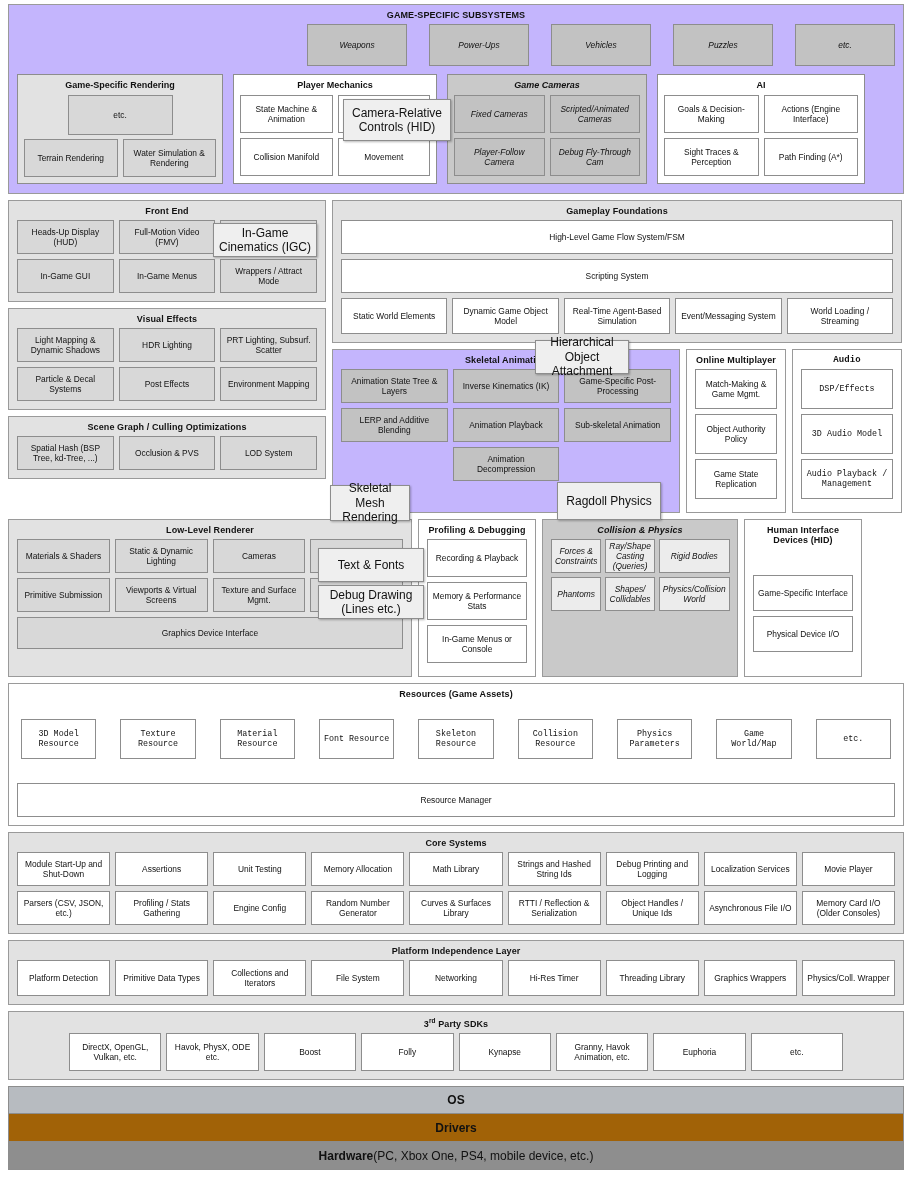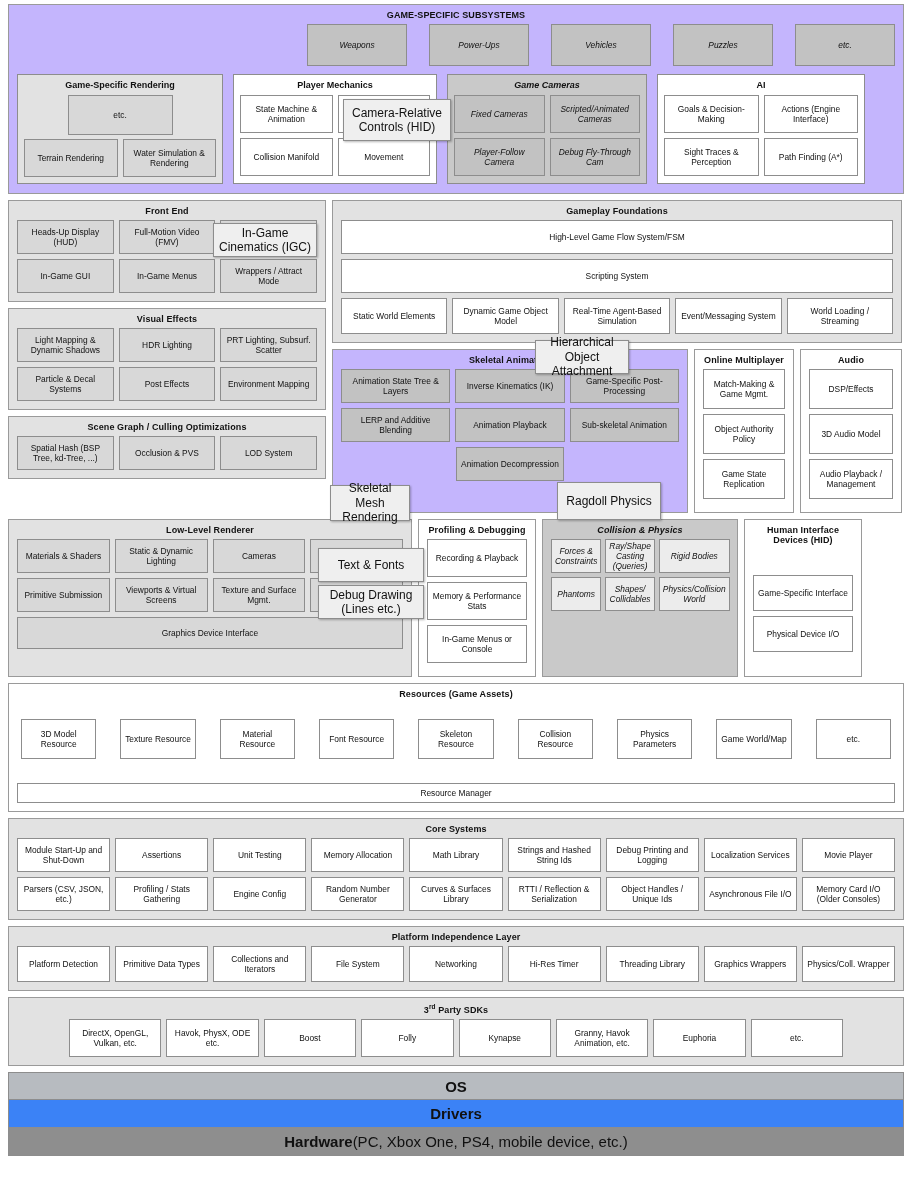--- a/index.html
+++ b/index.html
@@ -88,66 +88,66 @@
   #gpf .g .cell { height: 36px; }
 
   .trio { display:flex; gap:6px; }
   #skel { flex: 1; }
   #skel .g { display:grid; grid-template-columns: repeat(3,1fr); gap:5px; }
   #skel .g .cell { height: 34px; }
   #skel .decomp { display:flex; justify-content:center; margin-top:5px; }
   #skel .decomp .cell { width: 32%; height: 34px; }
   #omp { width: 100px; }
   #omp .cell { height: 40px; margin-bottom: 5px; }
-  #aud { width: 102px; }
+  #aud { width: 110px; font-family: Liberation Mono, monospace; }
   #aud .cell { height: 40px; margin-bottom: 5px; }
 
   
   .rendband { display:flex; gap:6px; }
   #llr { width: 404px; }
   #llr .g { display:grid; grid-template-columns: repeat(4,1fr); gap:5px; }
   #llr .g .cell { height: 34px; }
   #llr .gdi { height: 32px; margin-top: 5px; }
   #prof { width: 118px; }
   #prof .cell { height: 38px; margin-bottom: 5px; }
   #colphys { width: 196px; }
   #colphys .g { display:grid; grid-template-columns: 1fr 1fr 1fr; gap:4px; }
   #colphys .g .cell { height: 34px; }
   #hid { width: 118px; }
   #hid .cell { height: 36px; margin-bottom: 5px; }
   #hid .spacer { height: 26px; }
 
   
-  #res .g { display:flex; gap:24px; padding: 16px 4px; }
+  #res .g { display:flex; gap:24px; padding: 16px 4px; font-family: Liberation Mono, monospace; }
   #res .g .cell { flex:1; height: 40px; }
-  #res .mgr { height: 20px; margin-top: 8px; }
+  #res .mgr { height: 34px; margin-top: 8px; }
 
   
   #core .g { display:grid; grid-template-columns: repeat(9,1fr); gap:5px; }
   #core .g .cell { height: 34px; }
 
   
   #pil .g { display:grid; grid-template-columns: repeat(9,1fr); gap:5px; }
   #pil .g .cell { height: 36px; }
 
   
   #sdk .g { display:flex; gap:5px; padding: 0 52px; }
   #sdk .g .cell { flex:1; height: 38px; }
 
   
   .stack .bar {
     border: 1px solid #8d8d8d;
     text-align:center;
     font-weight:bold;
-    font-size:15px;
+    font-size:12px;
     display:flex; align-items:center; justify-content:center;
   }
   .stack .bar span.norm { font-weight: normal; }
   #os { height: 28px; background:#b7bbc0; }
-  #drv { height: 28px; background:#3b82f6; border-top:none; }
+  #drv { height: 28px; background:#a16207; border-top:none; }
   #hw { height: 28px; background:#8e8e8e; border-top:none; }
 
   
   .float {
     position: absolute;
     background: #efefef;
     border: 1px solid #8d8d8d;
     display:flex; align-items:center; justify-content:center;
     text-align:center;
     font-size: 12px;

